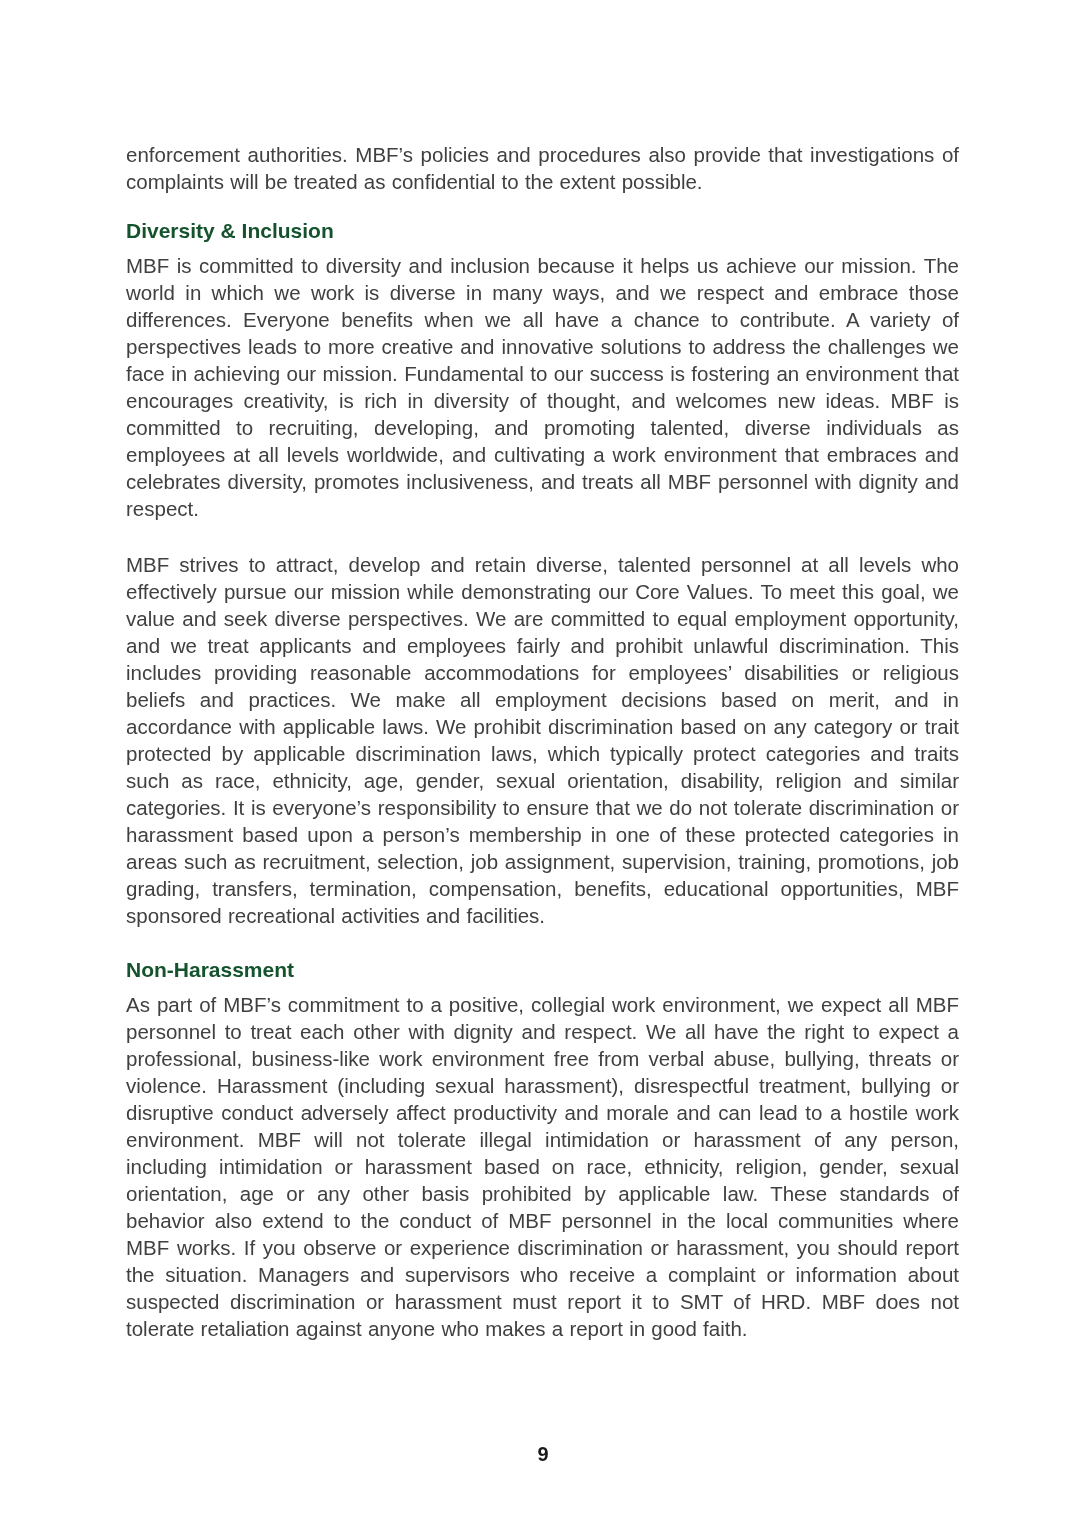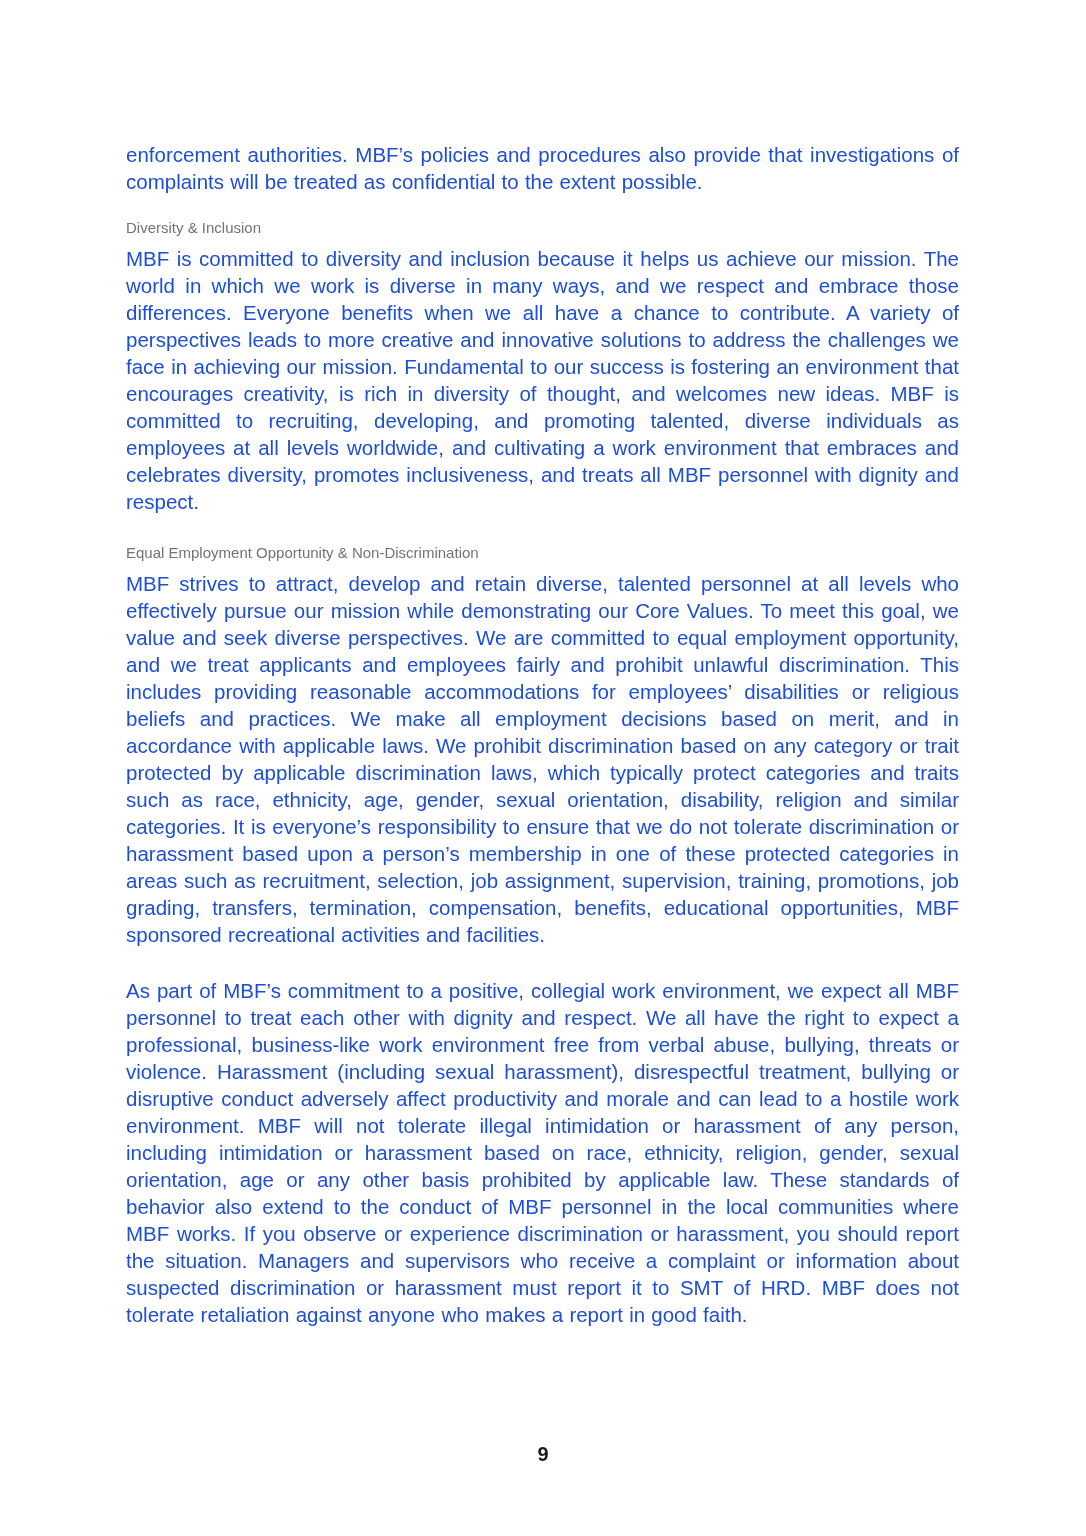--- a/index.html
+++ b/index.html
@@ -21,43 +21,43 @@
     position: absolute;
     left: 126px;
     top: 141px;
     width: 833px;
   }
   .body-para {
     font-size: 20.5px;
     line-height: 27px;
     text-align: justify;
     margin: 0;
-    color: #1d4ed8;
+    color: #404040;
     word-spacing: 0.5px;
   }
   .intro-para {
     margin-bottom: 24px;
   }
   .section-heading {
     font-size: 28px;
     font-weight: bold;
     color: #1f36c0;
     margin: 0 0 27px 0;
     letter-spacing: 0.2px;
     white-space: nowrap;
   }
   .section-heading .num {
     display: inline-block;
     min-width: 37px;
   }
   .subsection { margin: 0; }
   .sub-heading {
-    font-size: 15px;
-    font-weight: normal;
-    color: #737373;
+    font-size: 21px;
+    font-weight: bold;
+    color: #14532d;
     margin: 0 0 9px 0;
   }
   .subsection + .subsection { margin-top: 29px; }
   .page-footer {
     position: absolute;
     left: 0;
     top: 1443px;
     width: 100%;
     text-align: center;
     font-size: 20px;
@@ -73,24 +73,24 @@
 
     <p class="body-para intro-para">enforcement authorities. MBF’s policies and procedures also provide that investigations of complaints will be treated as confidential to the extent possible.</p>
 
 
     <div class="subsection">
       <h2 class="sub-heading">Diversity &amp; Inclusion</h2>
       <p class="body-para">MBF is committed to diversity and inclusion because it helps us achieve our mission. The world in which we work is diverse in many ways, and we respect and embrace those differences. Everyone benefits when we all have a chance to contribute. A variety of perspectives leads to more creative and innovative solutions to address the challenges we face in achieving our mission. Fundamental to our success is fostering an environment that encourages creativity, is rich in diversity of thought, and welcomes new ideas. MBF is committed to recruiting, developing, and promoting talented, diverse individuals as employees at all levels worldwide, and cultivating a work environment that embraces and celebrates diversity, promotes inclusiveness, and treats all MBF personnel with dignity and respect.</p>
     </div>
 
     <div class="subsection">
-      <h2 class="sub-heading">Equal Employment Opportunity &amp; Non-Discrimination</h2>
       <p class="body-para">MBF strives to attract, develop and retain diverse, talented personnel at all levels who effectively pursue our mission while demonstrating our Core Values. To meet this goal, we value and seek diverse perspectives. We are committed to equal employment opportunity, and we treat applicants and employees fairly and prohibit unlawful discrimination. This includes providing reasonable accommodations for employees’ disabilities or religious beliefs and practices. We make all employment decisions based on merit, and in accordance with applicable laws. We prohibit discrimination based on any category or trait protected by applicable discrimination laws, which typically protect categories and traits such as race, ethnicity, age, gender, sexual orientation, disability, religion and similar categories. It is everyone’s responsibility to ensure that we do not tolerate discrimination or harassment based upon a person’s membership in one of these protected categories in areas such as recruitment, selection, job assignment, supervision, training, promotions, job grading, transfers, termination, compensation, benefits, educational opportunities, MBF sponsored recreational activities and facilities.</p>
     </div>
 
     <div class="subsection">
+      <h2 class="sub-heading">Non-Harassment</h2>
       <p class="body-para">As part of MBF’s commitment to a positive, collegial work environment, we expect all MBF personnel to treat each other with dignity and respect. We all have the right to expect a professional, business-like work environment free from verbal abuse, bullying, threats or violence. Harassment (including sexual harassment), disrespectful treatment, bullying or disruptive conduct adversely affect productivity and morale and can lead to a hostile work environment. MBF will not tolerate illegal intimidation or harassment of any person, including intimidation or harassment based on race, ethnicity, religion, gender, sexual orientation, age or any other basis prohibited by applicable law. These standards of behavior also extend to the conduct of MBF personnel in the local communities where MBF works. If you observe or experience discrimination or harassment, you should report the situation. Managers and supervisors who receive a complaint or information about suspected discrimination or harassment must report it to SMT of HRD. MBF does not tolerate retaliation against anyone who makes a report in good faith.</p>
     </div>
 
   </div>
 
   <div class="page-footer">9</div>
 </div>
 
 </body></html>

